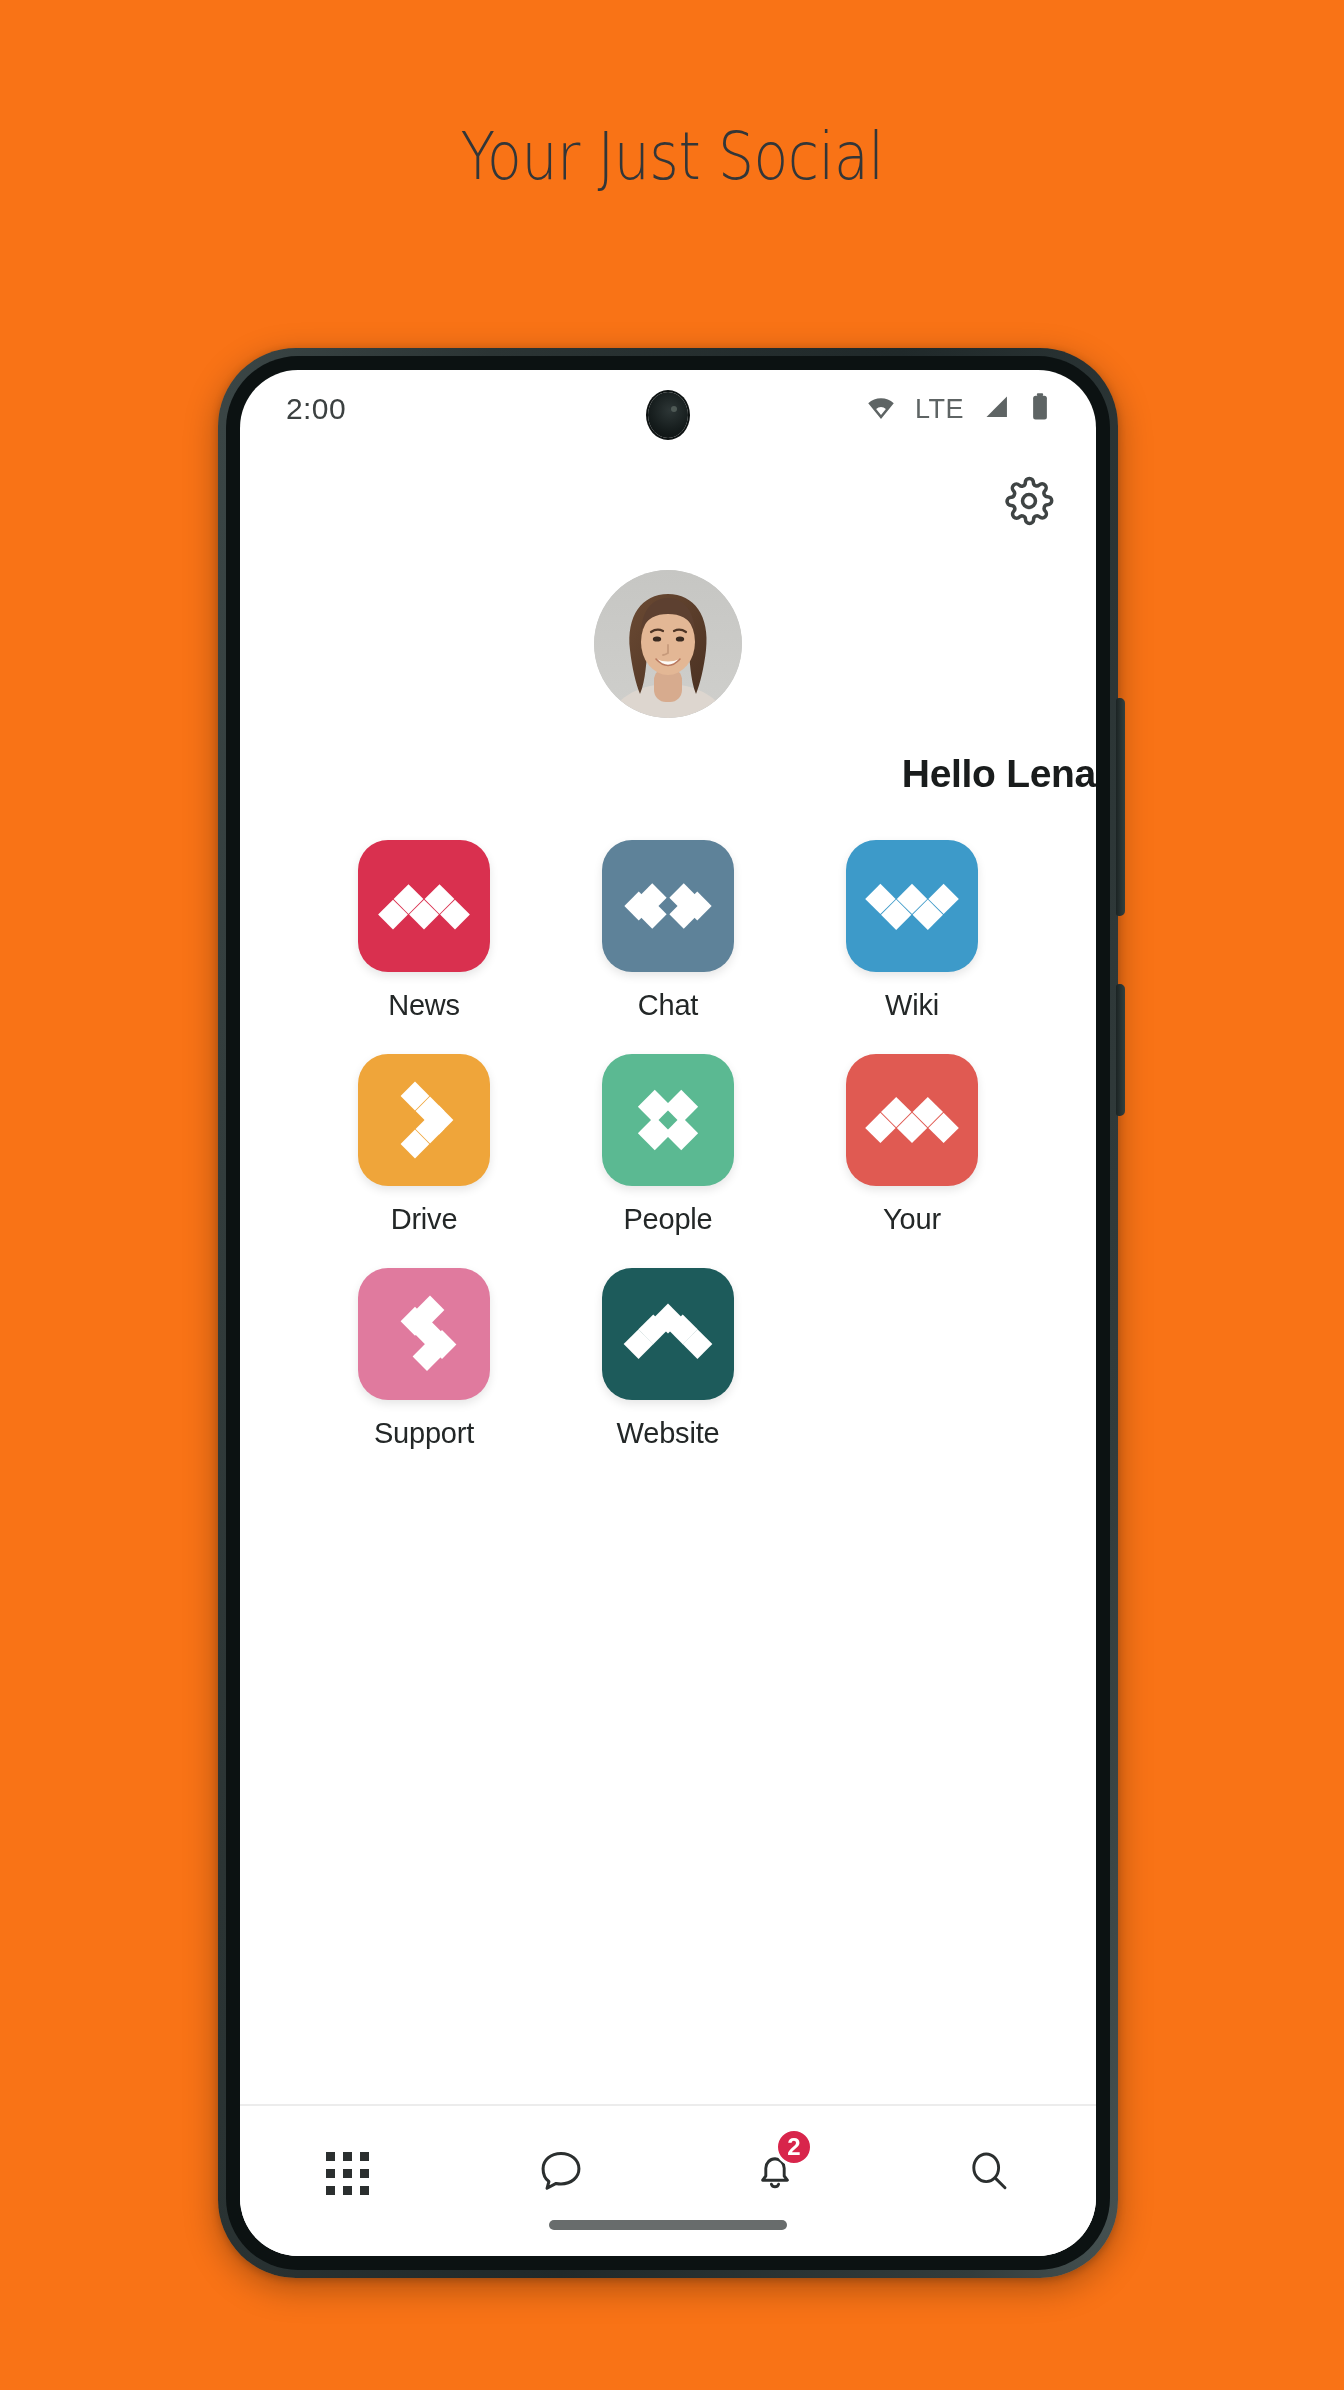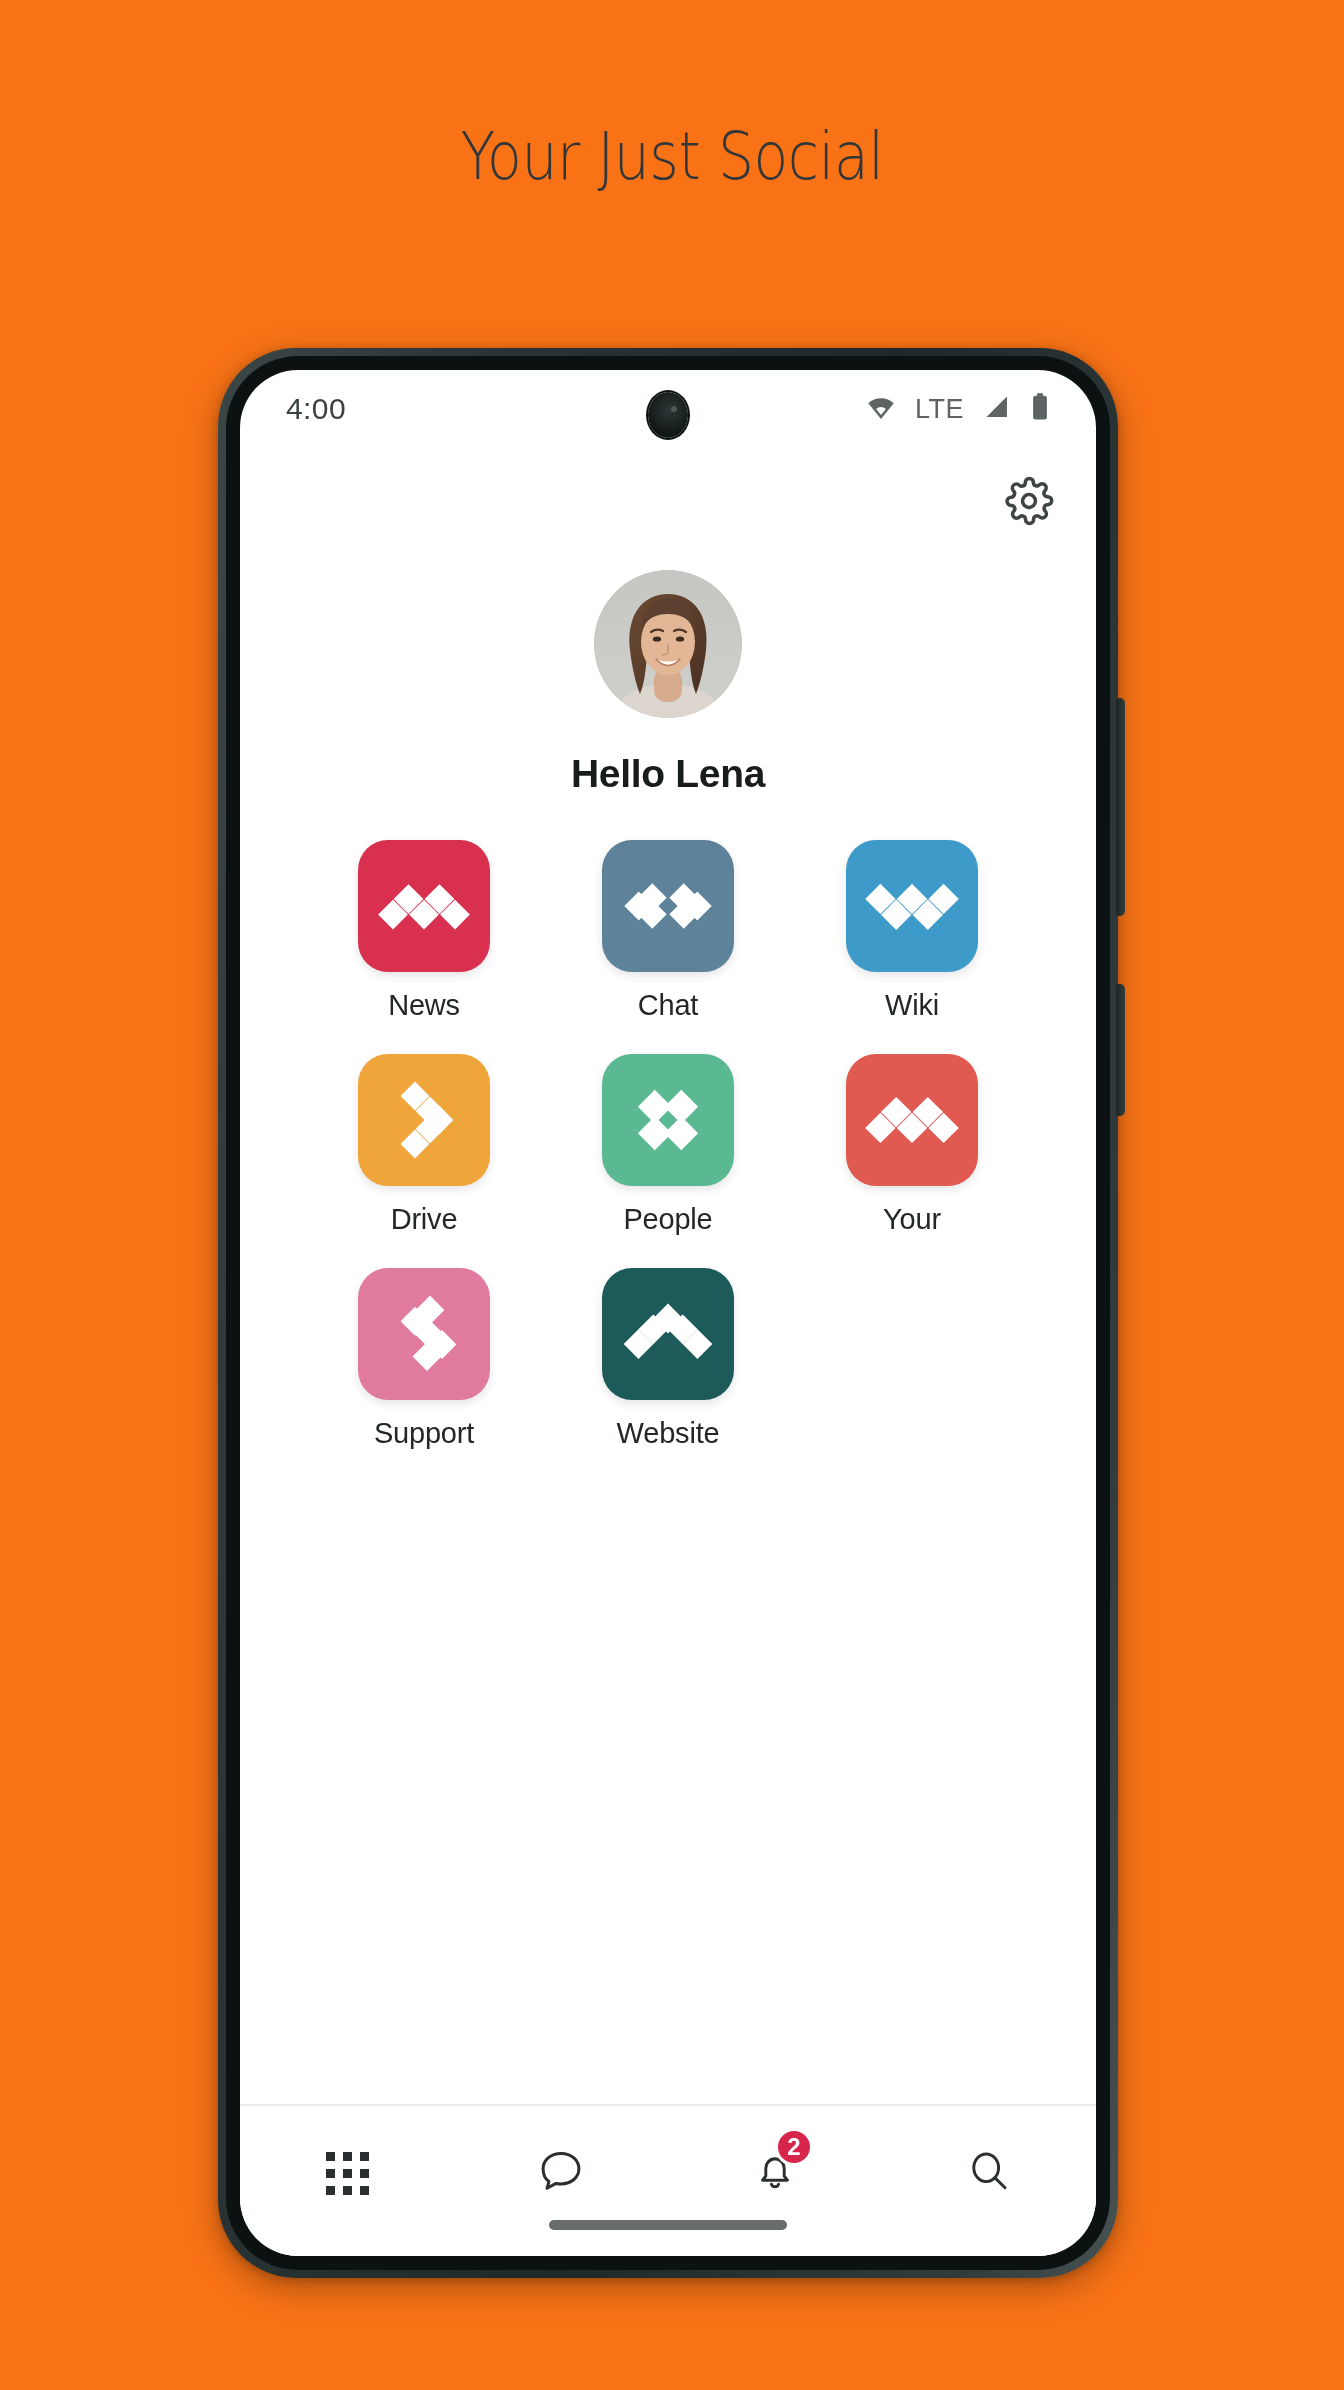--- a/index.html
+++ b/index.html
@@ -81,21 +81,21 @@
   }
 
   
   .gear-row {
     position: absolute; right: 38px; top: 104px;
     width: 58px; height: 58px;
     display: flex; align-items: center; justify-content: center;
   }
 
   
-  .profile { position: absolute; left: 0; top: 200px; width: 856px; text-align: center; }
+  .profile { position: absolute; left: 0; top: 200px; width: 856px; text-align: right; }
   .avatar {
     width: 148px; height: 148px; border-radius: 50%;
     margin: 0 auto; overflow: hidden; position: relative;
     background: #c9c9c7;
   }
   .avatar svg { display: block; width: 148px; height: 148px; }
   .greeting {
     margin-top: 34px;
     font-size: 39px; font-weight: bold; color: #191c1c; letter-spacing: -0.3px;
   }
@@ -160,21 +160,21 @@
   <div class="page-title">Your Just Social</div>
 
   <div class="phone-frame">
     <div class="phone-inner-bezel"></div>
     <div class="side-btn volume"></div>
     <div class="side-btn power"></div>
 
     <div class="phone-screen">
 
       <div class="status-bar">
-        <div class="status-time">4:00</div>
+        <div class="status-time">2:00</div>
         <div class="status-right">
           <span>
             <svg width="30" height="30" viewBox="0 0 24 24" fill="#5e6464">
               <path d="M12 21.5 1.8 8.9C4.6 6.4 8.2 5 12 5s7.4 1.4 10.2 3.9L12 21.5zm0-3.2 3.9-4.8A6.2 6.2 0 0 0 12 12a6.2 6.2 0 0 0-3.9 1.5L12 18.3z"></path>
             </svg>
           </span>
           <span class="lte-text">LTE</span>
           <span>
             <svg width="28" height="28" viewBox="0 0 24 24" fill="#5e6464">
               <path d="M3 20.5h17.5V3L3 20.5z"></path>

